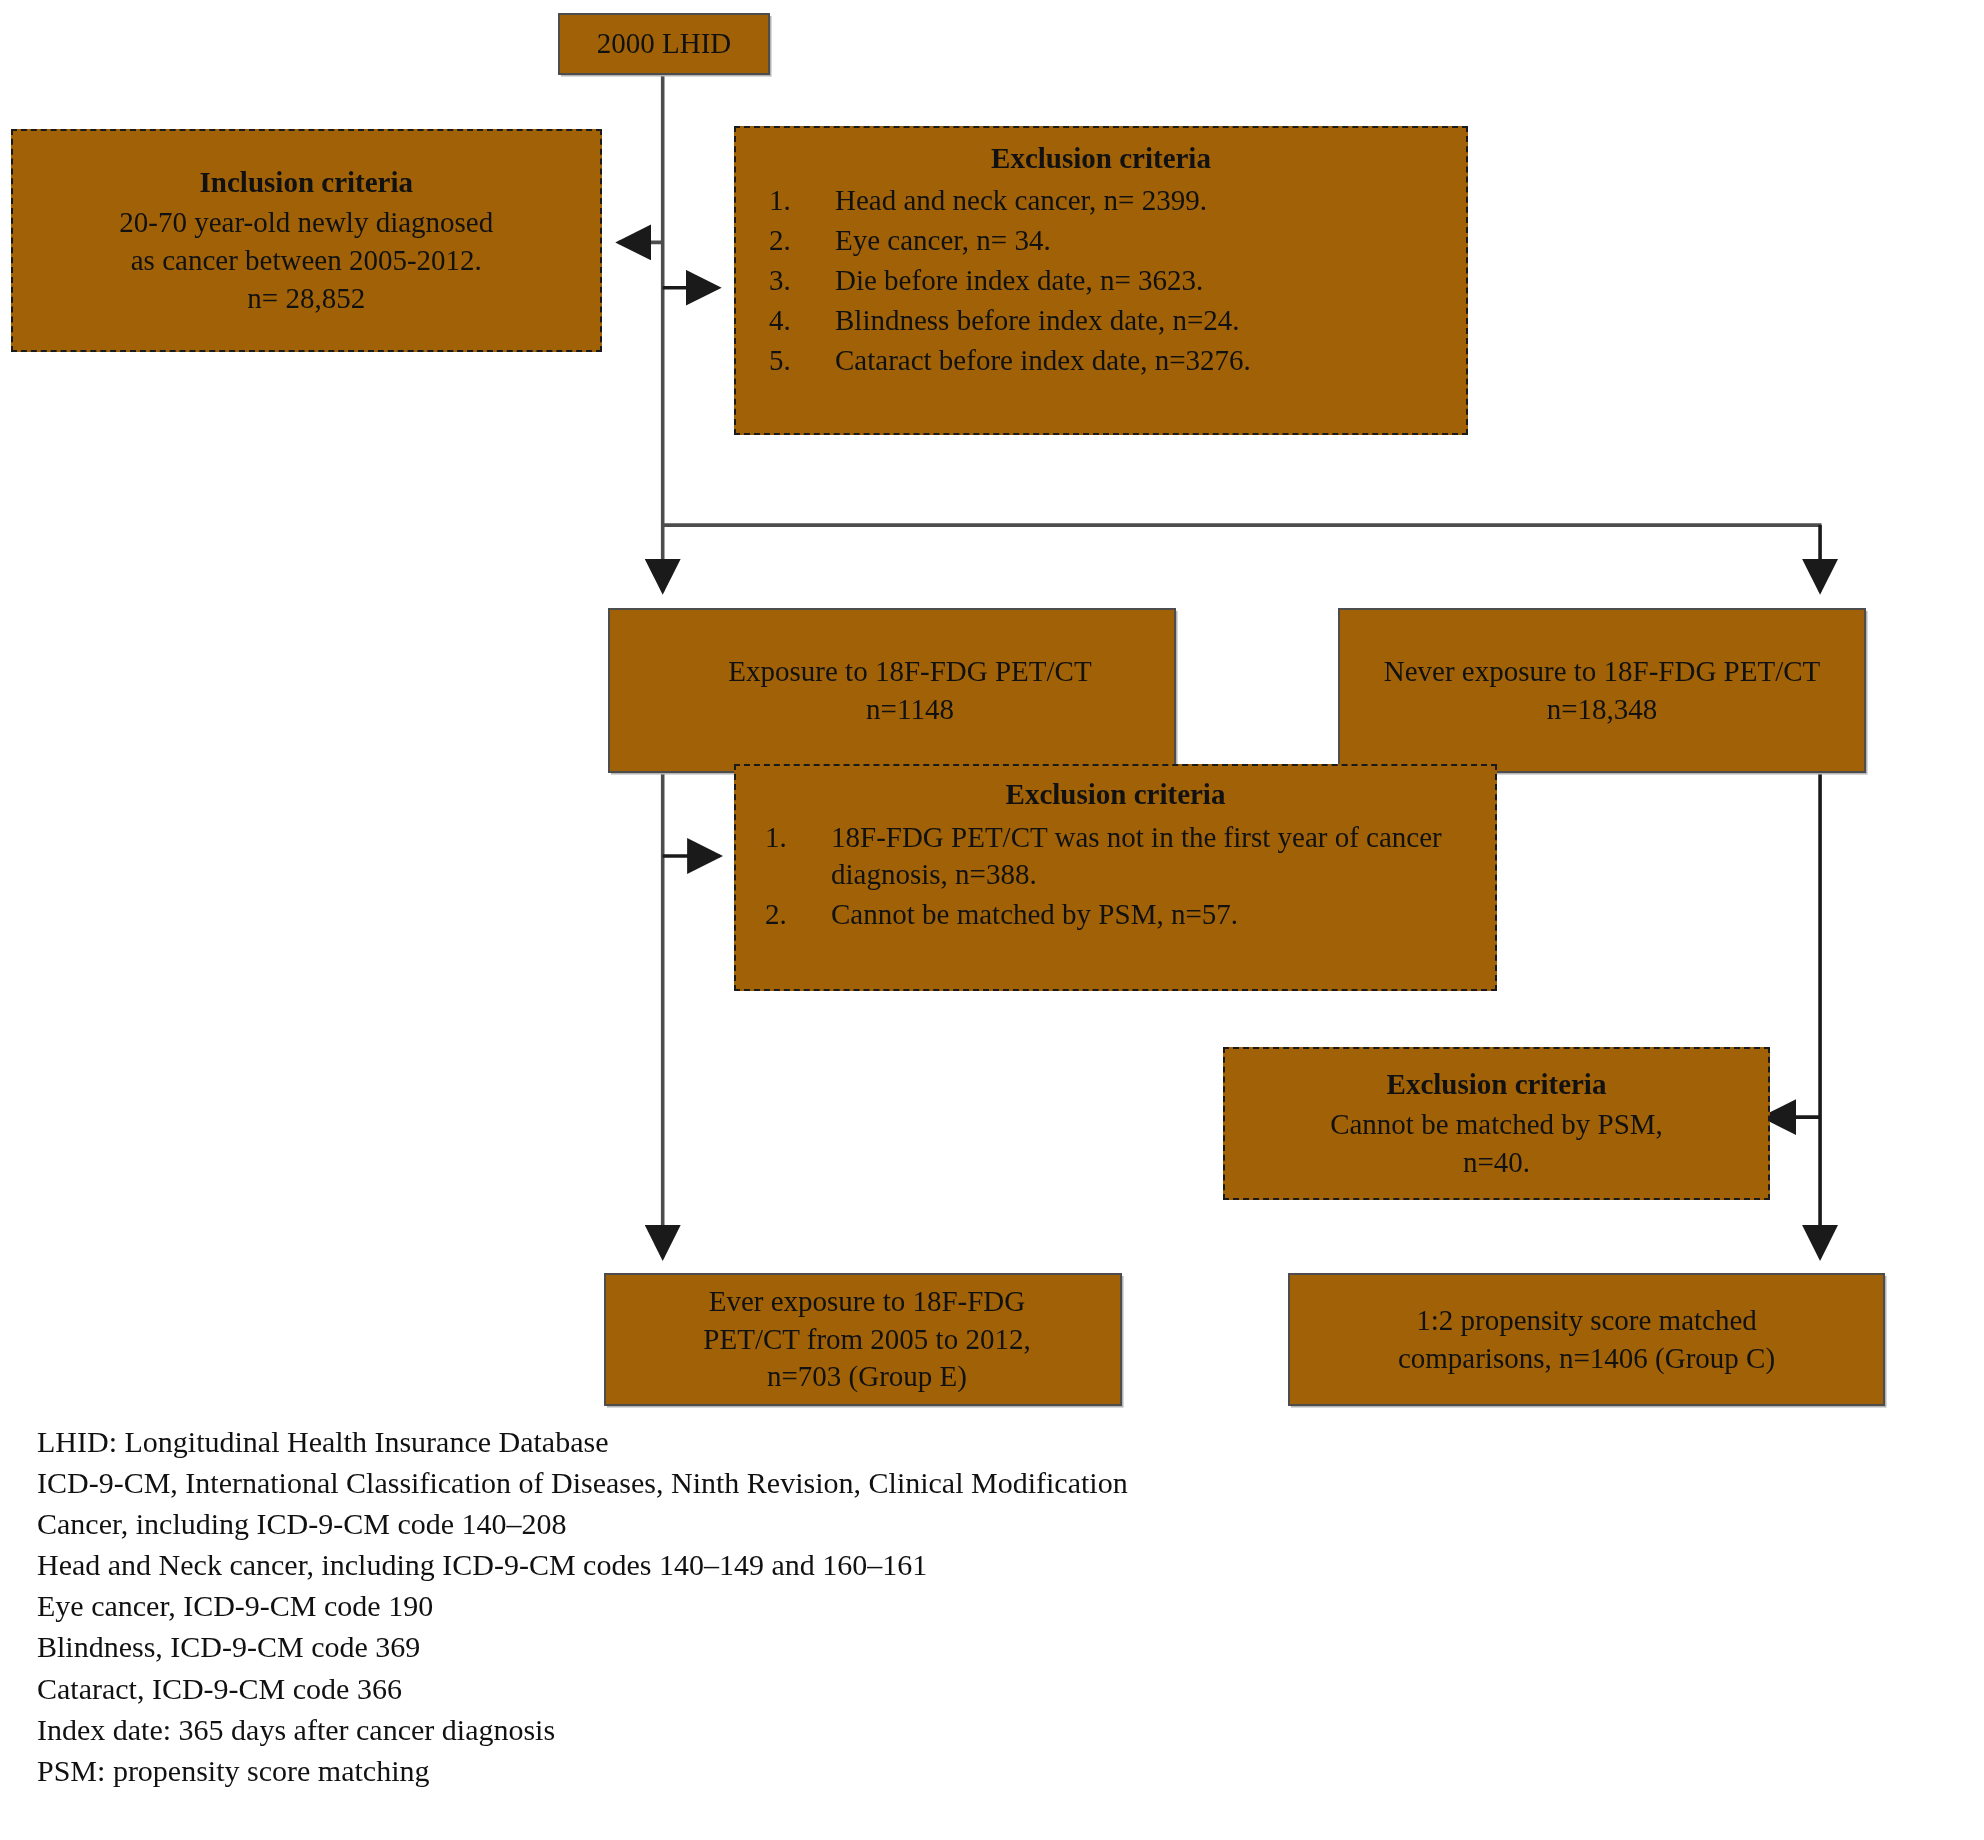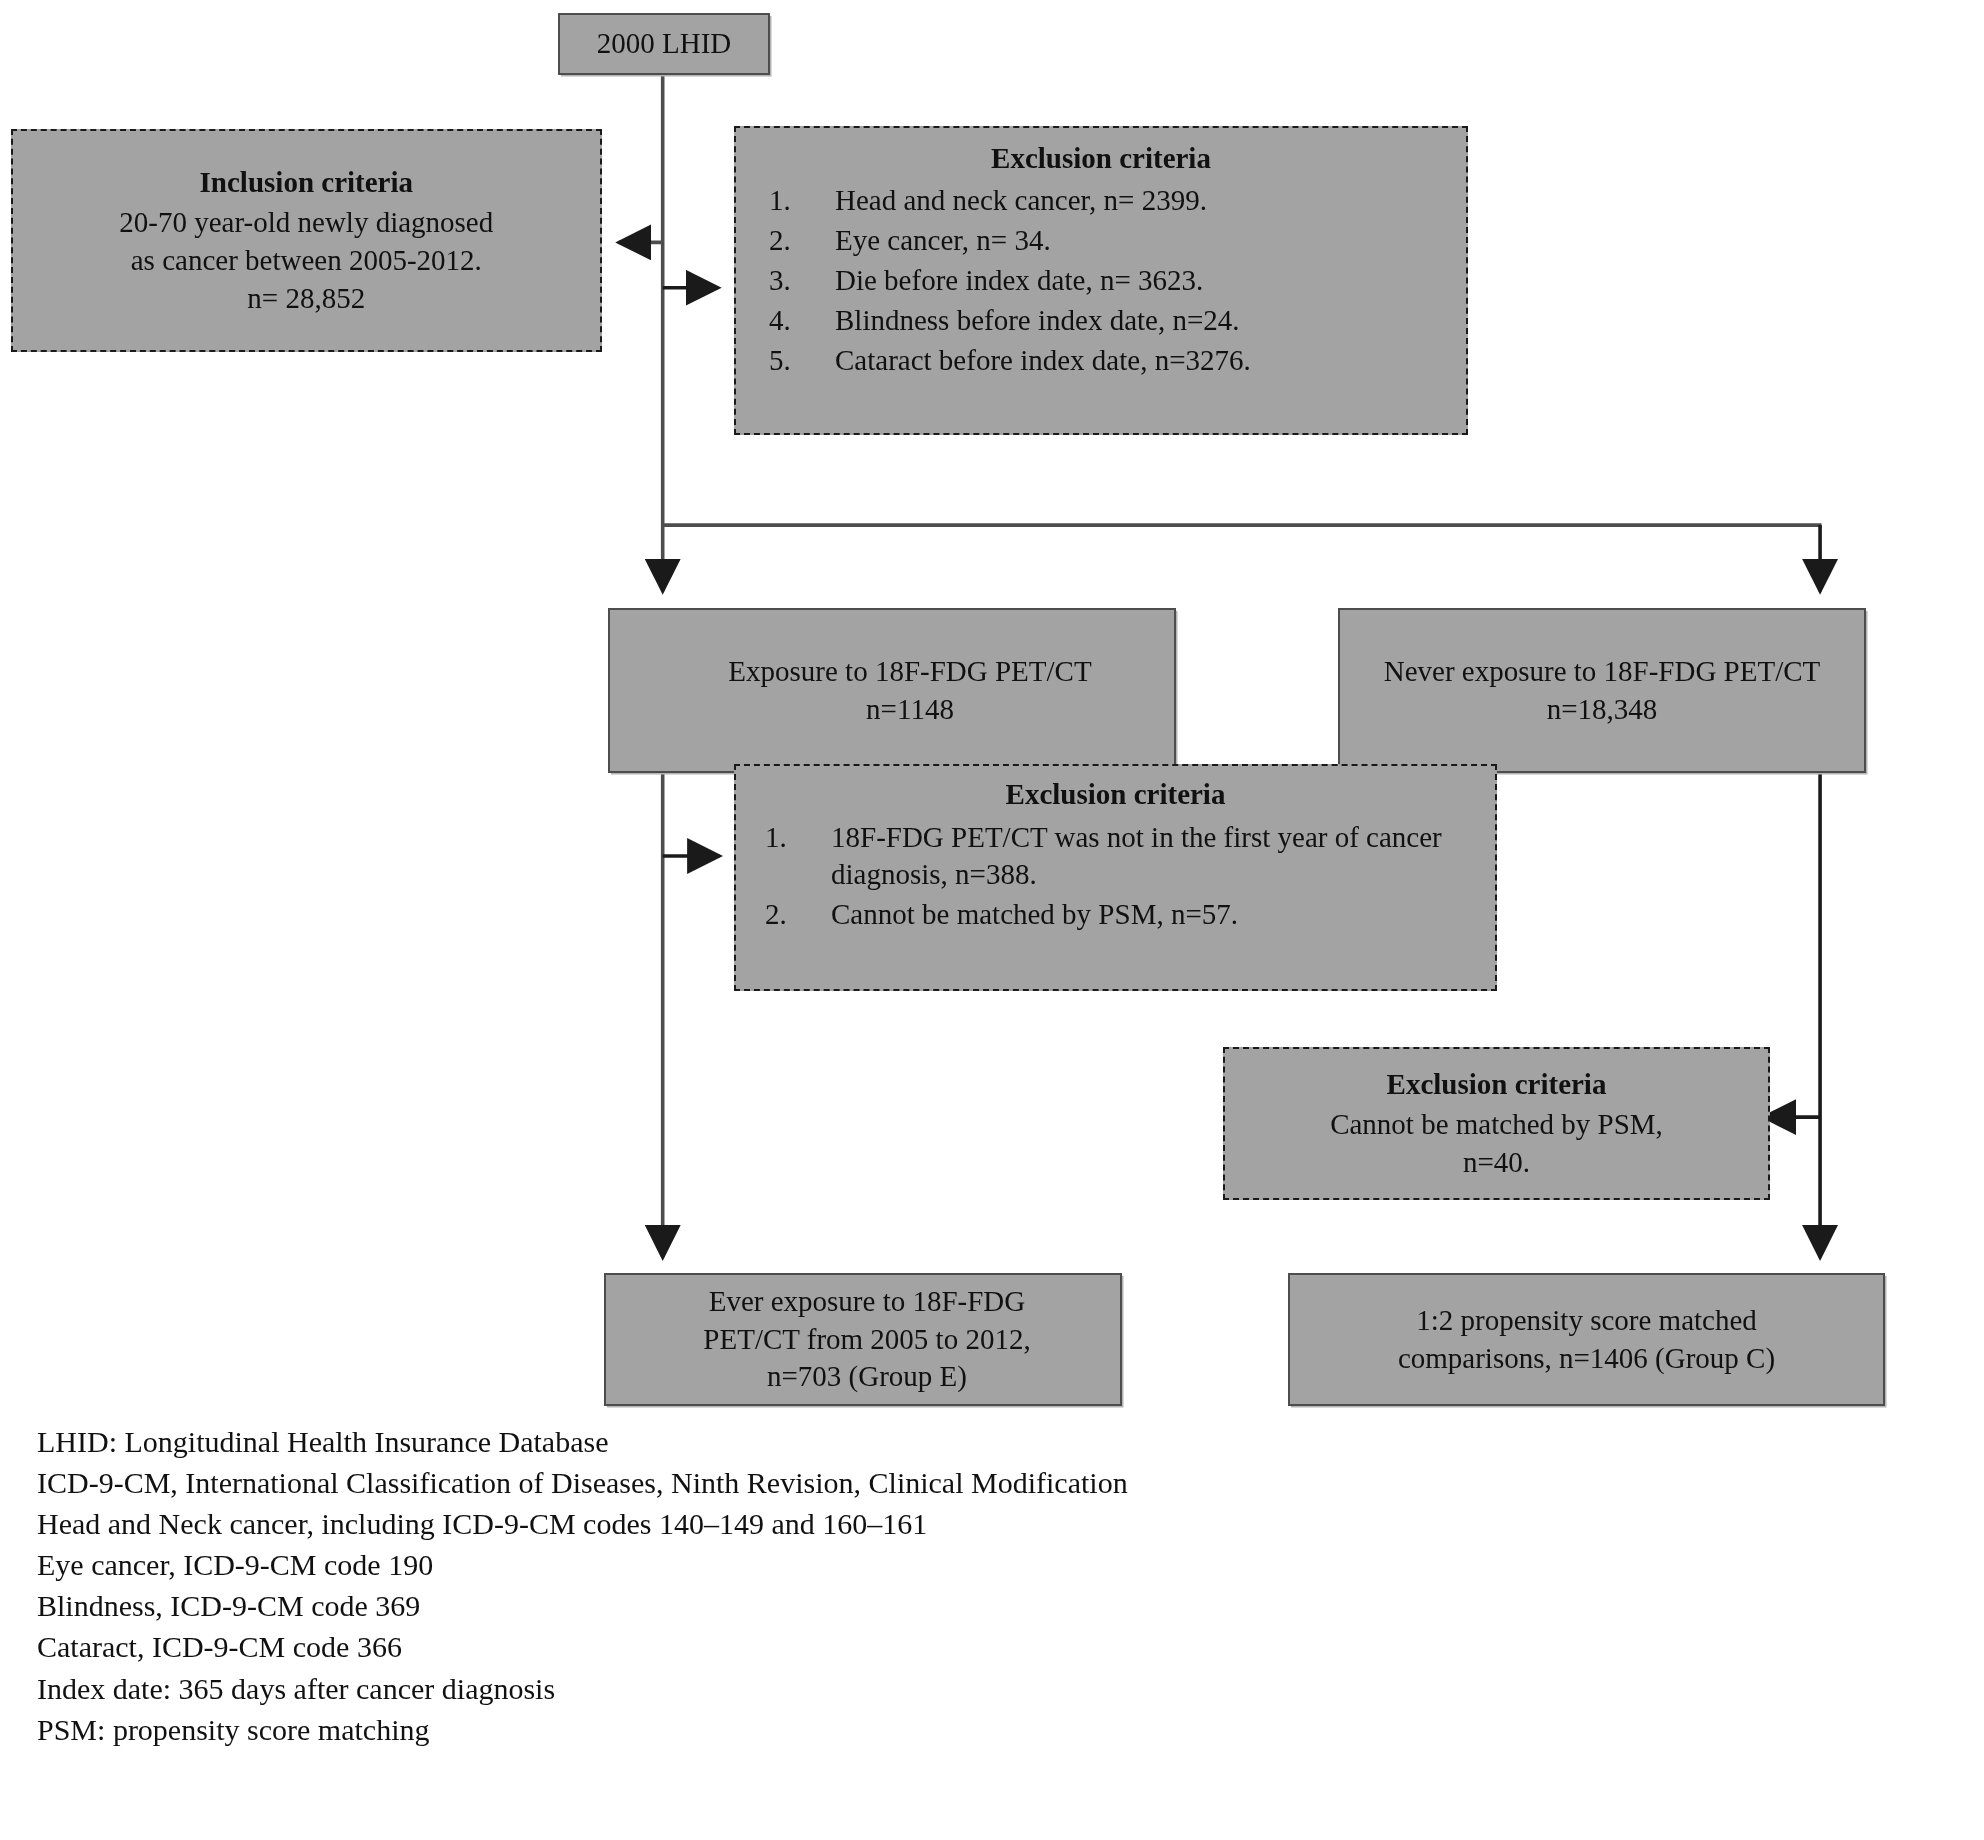--- a/index.html
+++ b/index.html
@@ -24,21 +24,21 @@
   svg.connectors {
     position: absolute;
     left: 0; top: 0;
     width: 1985px;
     height: 1840px;
     pointer-events: none;
   }
   .node {
     position: absolute;
     box-sizing: border-box;
-    background: #a3a3a3;
+    background: #a16207;
     display: flex;
     flex-direction: column;
     justify-content: center;
     align-items: center;
     text-align: center;
     line-height: 1.30;
     color: #111111;
   }
   .solid {
     border: 2.2px solid #4d4d4d;
@@ -204,20 +204,21 @@
   </div>
 
   <div class="node solid" style="left:1288px; top:1273px; width:597px; height:133px;">
     <div class="ln">1:2 propensity score matched</div>
     <div class="ln">comparisons, n=1406 (Group C)</div>
   </div>
 
   <div id="footnotes">
     <div class="fn">LHID: Longitudinal Health Insurance Database</div>
     <div class="fn">ICD-9-CM, International Classification of Diseases, Ninth Revision, Clinical Modification</div>
+    <div class="fn">Cancer, including ICD-9-CM code 140–208</div>
     <div class="fn">Head and Neck cancer, including ICD-9-CM codes 140–149 and 160–161</div>
     <div class="fn">Eye cancer, ICD-9-CM code 190</div>
     <div class="fn">Blindness, ICD-9-CM code 369</div>
     <div class="fn">Cataract, ICD-9-CM code 366</div>
     <div class="fn">Index date: 365 days after cancer diagnosis</div>
     <div class="fn">PSM: propensity score matching</div>
   </div>
 
 </div>
 

